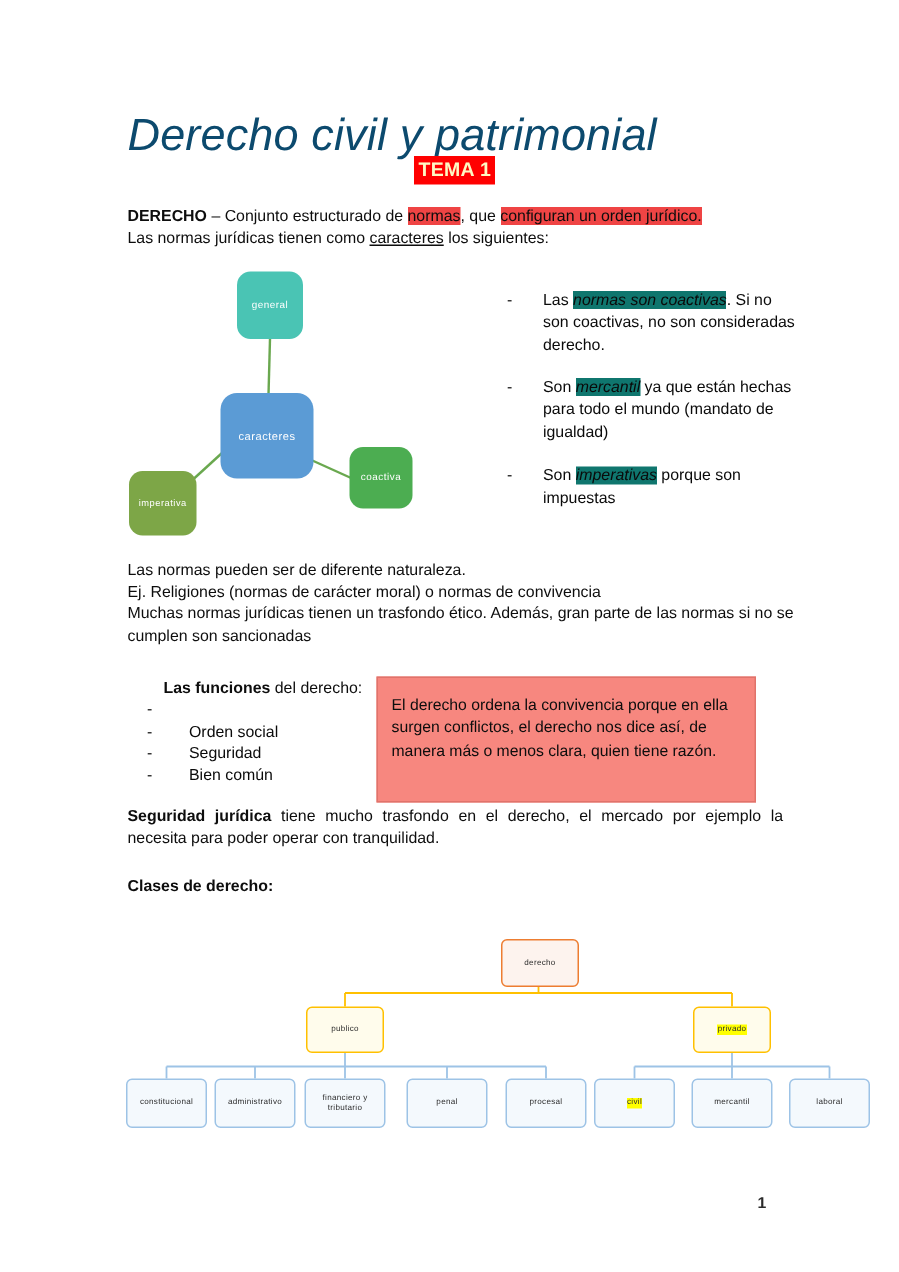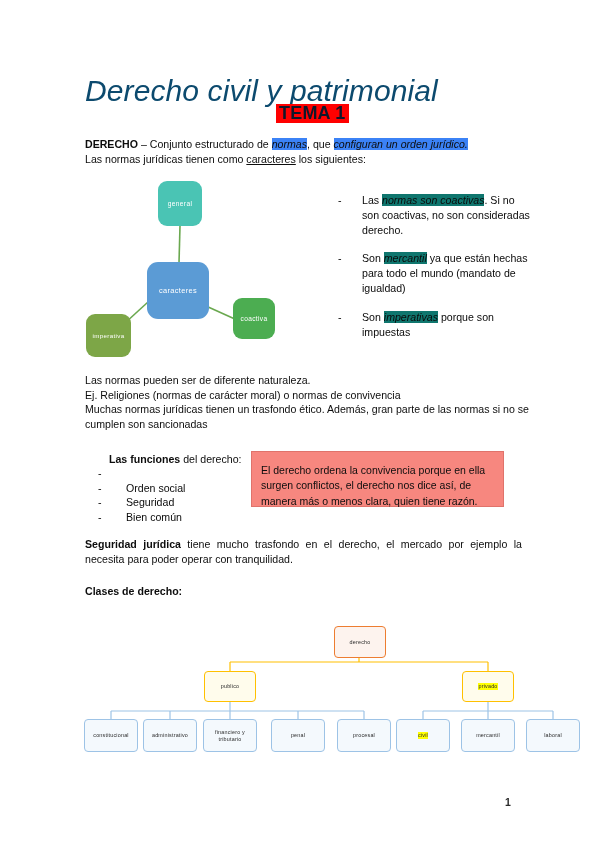--- a/index.html
+++ b/index.html
@@ -37,38 +37,38 @@
     font-style: italic;
   }
   .tema-wrap {
     position: absolute;
     left: 276px;
     top: 104px;
   }
   .tema-badge {
     display: inline-block;
     background: #ff0000;
-    color: #0f172a;
+    color: #fef9c3;
     font-weight: bold;
-    font-size: 18px;
+    font-size: 13px;
     line-height: 16px;
     padding: 1px 3px 2px 3px;
     letter-spacing: .2px;
   }
 
   
   .txt {
     position: absolute;
     font-size: 10.6px;
     line-height: 14.6px;
     color: #0d0d0d;
   }
   .txt b, .bold { font-weight: bold; }
   .u { text-decoration: underline; }
-  .hl-cyan { background: #3b82f6; font-style: italic; }
+  .hl-cyan { background: #ef4444; }
   .hl-gray { background: #0f766e; font-style: italic; }
   .hl-yellow { background: #ffff00; }
 
   .p-derecho { left: 85px; top: 137px; width: 440px; }
   .p-naturaleza { left: 85px; top: 373px; width: 450px; }
   .p-funciones-head { left: 85px; top: 452px; width: 200px; padding-left: 24px; }
 
   .func-list {
     position: absolute;
     left: 98px;
@@ -111,21 +111,21 @@
     left: 0;
     top: 0;
   }
 
   
   .pink-box {
     position: absolute;
     left: 251px;
     top: 451px;
     width: 253px;
-    height: 56px;
+    height: 84px;
     background: #f7877f;
     border: 1px solid #e0736b;
     box-sizing: border-box;
     padding-left: 44px;
   }
   .pink-box .pb-text {
     position: absolute;
     left: 9px;
     top: 11px;
     width: 236px;

